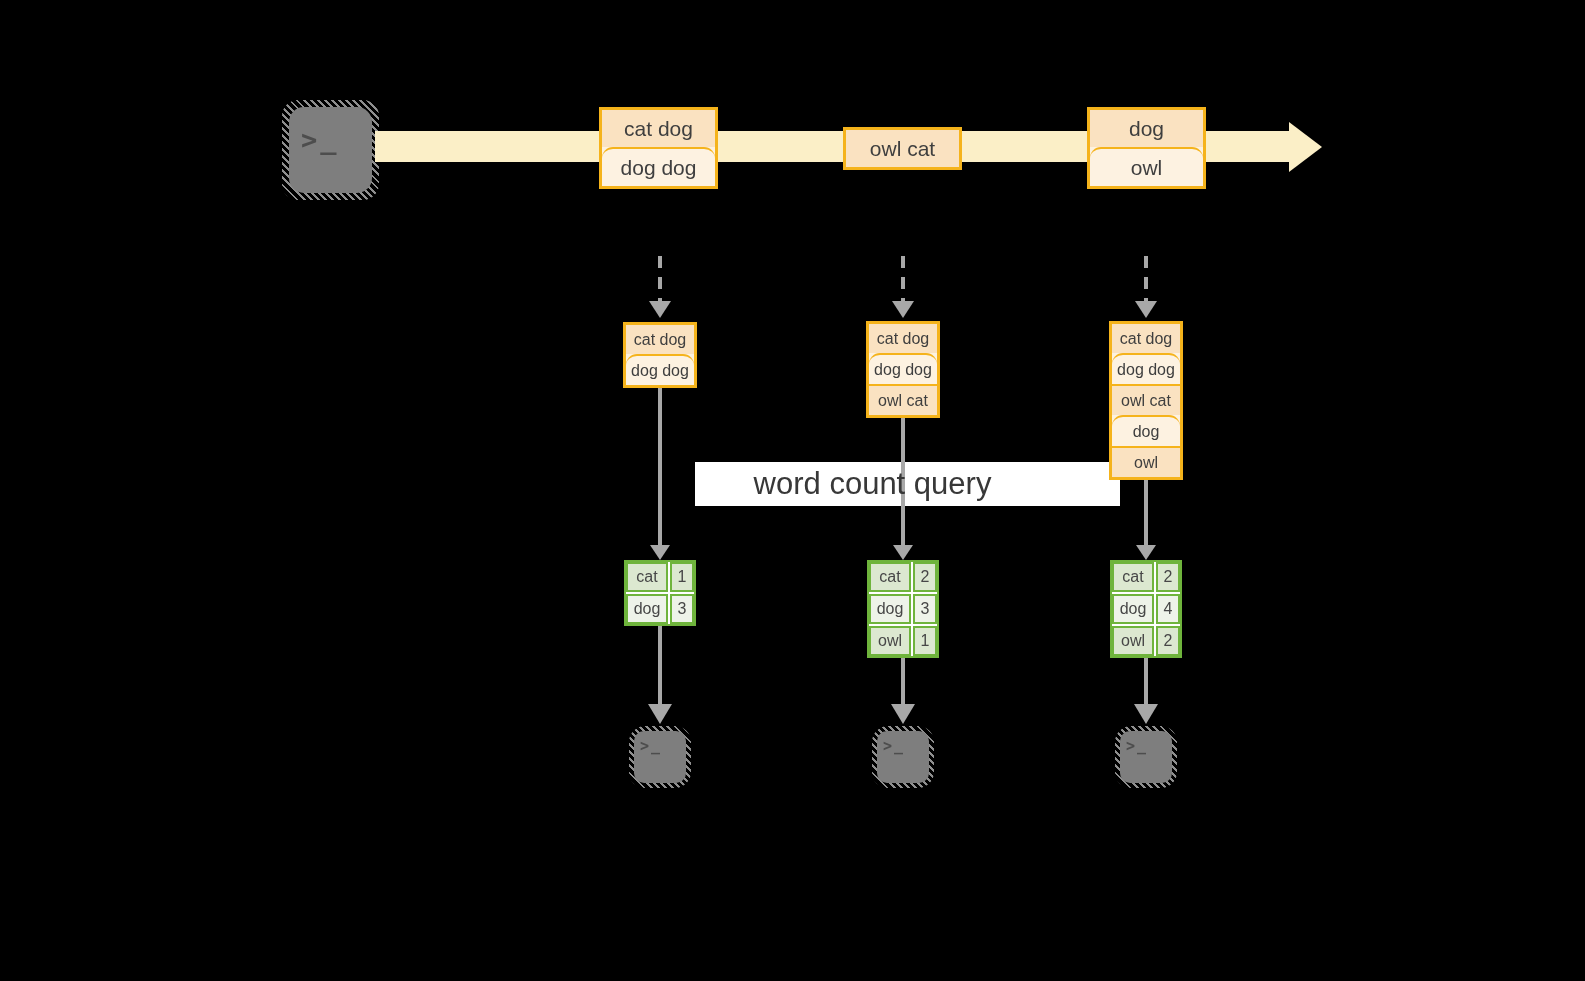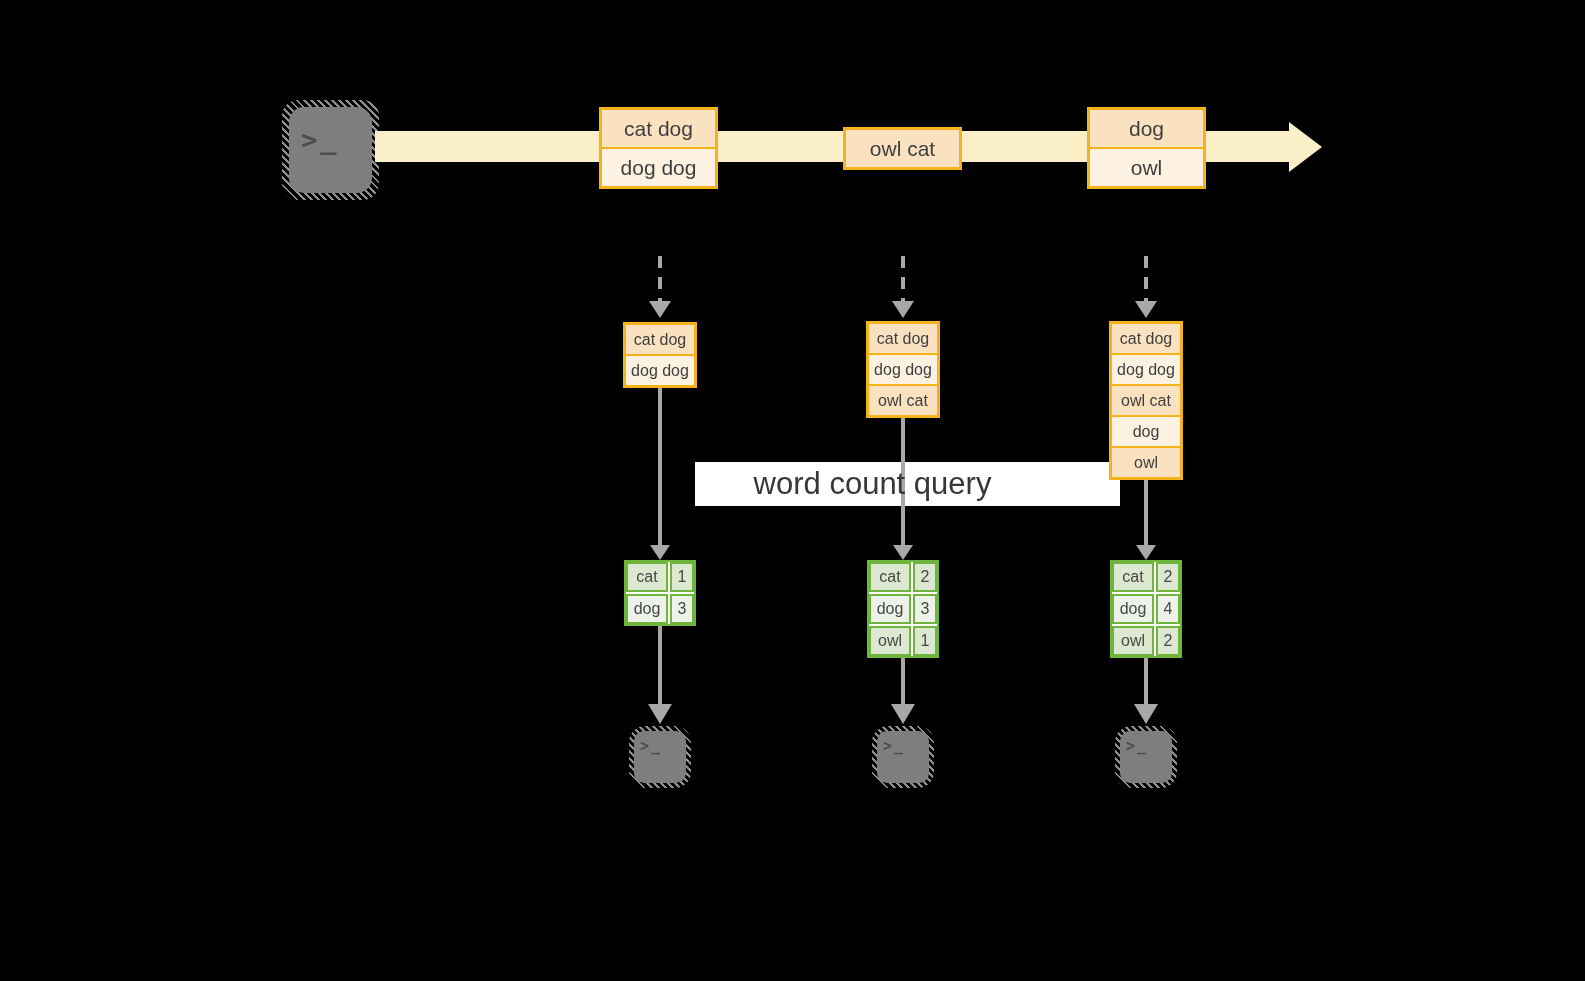--- a/index.html
+++ b/index.html
@@ -36,21 +36,21 @@
   
   .obox { border:3px solid #f5b31b; z-index:2; background:#fdf2e1; }
   .ocell {
     display:flex; align-items:center; justify-content:center;
     color:#3f3f3f; border-top:2px solid #f5b31b;
   }
   .ocell:first-child { border-top:none; }
   .scell { height:37px; font-size:21px; }
   .bcell { height:29px; font-size:16px; }
   .fill-a { background:#fae2c1; }
-  .fill-b { background:#fdf2e1; }
+  .fill-b { background:#fdf2e1;border-radius:11px; }
   .stack { z-index:4; }
 
   
   .vline { width:4px; background:#a8a8a8; z-index:2; }
   .vdash {
     width:4px; z-index:2;
     background:repeating-linear-gradient(180deg, #a8a8a8 0 12px, transparent 12px 21px);
   }
   .tri-down { width:0; height:0; z-index:2; }
   .tri-md { border-left:11px solid transparent; border-right:11px solid transparent; border-top:17px solid #a8a8a8; }

